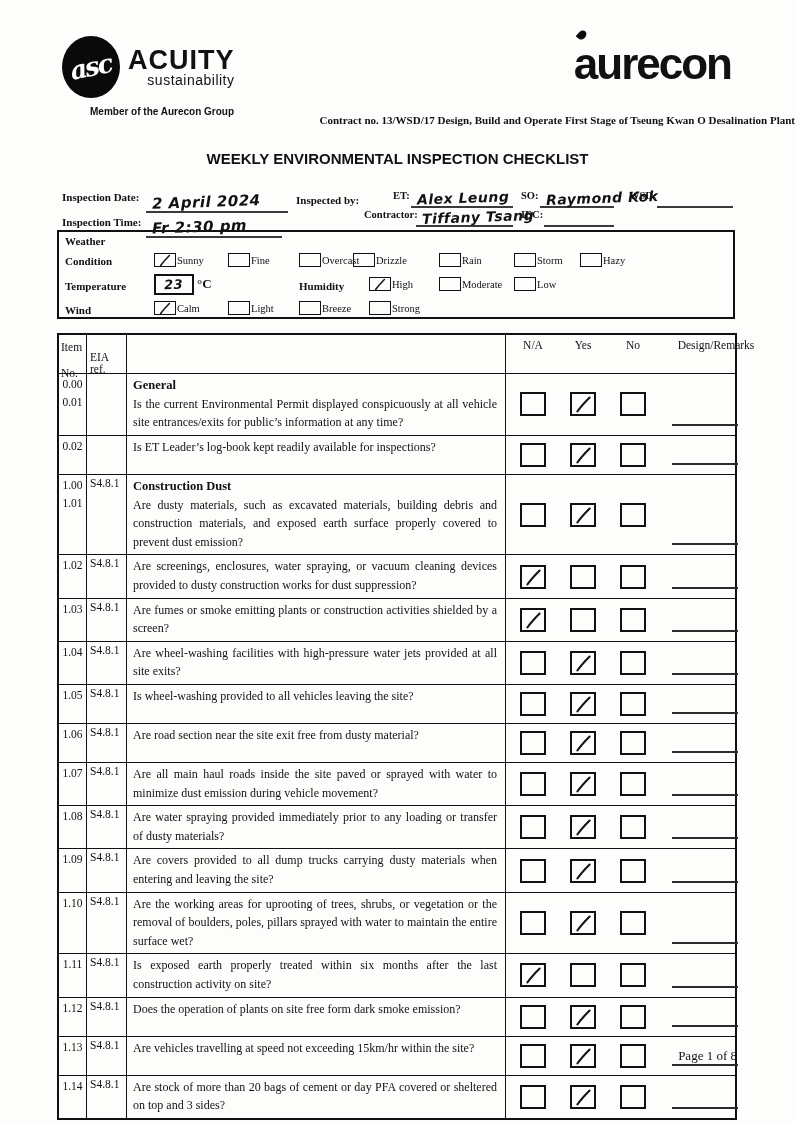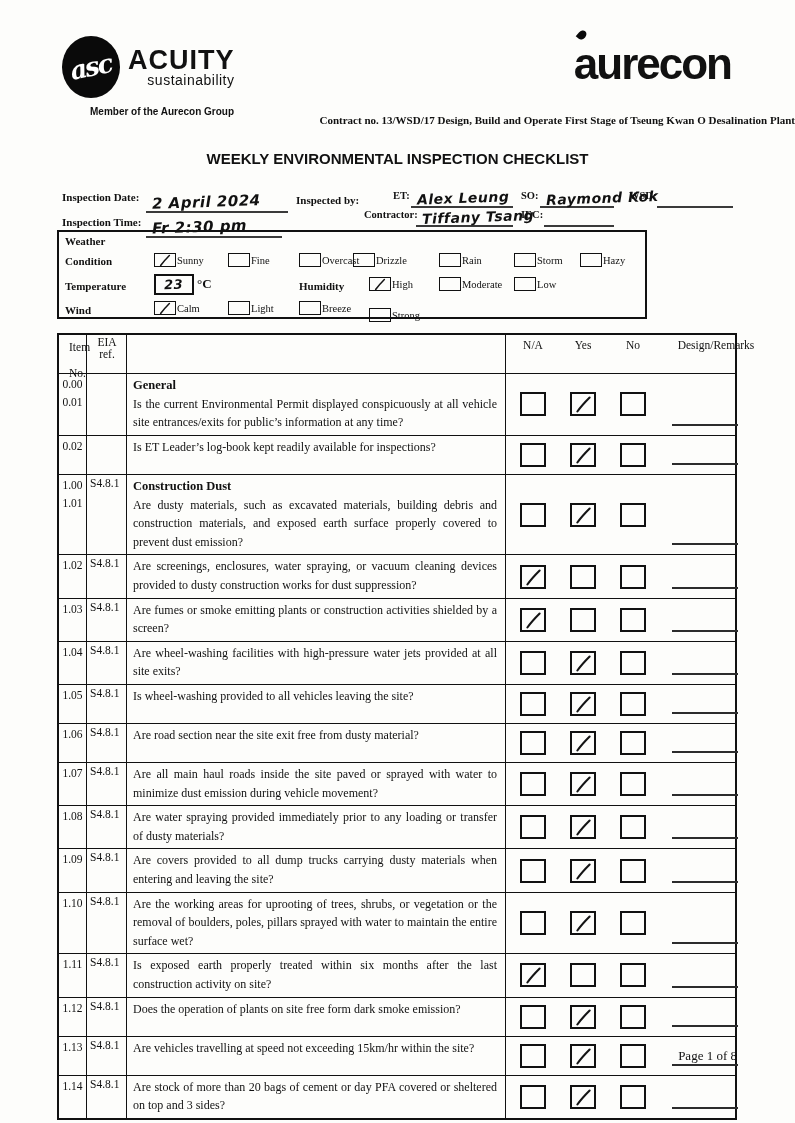--- a/index.html
+++ b/index.html
@@ -34,21 +34,21 @@
   .lbl{position:absolute;font-weight:bold;font-size:11px;white-space:nowrap;}
   .lbl2{position:absolute;font-weight:bold;font-size:10.5px;white-space:nowrap;}
   .field{position:absolute;border-bottom:2px solid #3a3a3a;display:flex;
          align-items:flex-end;justify-content:flex-start;}
   .hand{font-family:"DejaVu Sans",sans-serif;font-style:italic;font-weight:bold;
         font-size:14px;letter-spacing:0.5px;transform:rotate(-2deg);white-space:nowrap;
         line-height:1;padding:0 2px 1px 6px;}
   .hand.big{font-size:15px;}
 
   
-  .weather{position:absolute;left:57px;top:230px;width:590px;height:89px;
+  .weather{position:absolute;left:57px;top:230px;width:678px;height:89px;
            border:2px solid #111;box-sizing:border-box;}
   .weather .lblw{position:absolute;font-weight:bold;font-size:11px;}
   .wopt{position:absolute;display:flex;align-items:center;}
   .wbox{width:22px;height:14px;border:1.6px solid #111;box-sizing:border-box;
         position:relative;flex:none;}
   .wbox svg{position:absolute;left:1px;top:-1px;}
   .wlbl{font-size:10.5px;margin-left:1px;}
   .tempbox{position:absolute;left:95px;top:42px;width:40px;height:21px;border:2px solid #111;
            box-sizing:border-box;display:flex;align-items:center;justify-content:center;}
   .tempbox .hand{font-size:13px;padding:0;}
@@ -73,22 +73,22 @@
   .cbx{width:26px;height:24px;border:2px solid #111;box-sizing:border-box;
        margin-right:24px;position:relative;flex:none;}
   .cbx svg{position:absolute;left:0;top:0;}
   .rline{width:66px;border-bottom:2px solid #2c2c2c;height:0;flex:none;
          align-self:flex-end;margin-bottom:9px;margin-left:2px;}
   .hd-checks{width:229px;flex:none;display:flex;align-items:flex-start;
              padding-left:14px;padding-top:4px;box-sizing:border-box;}
   .hd-checks span{width:26px;margin-right:24px;text-align:center;flex:none;}
   .hd-checks .hd-photo{width:92px;margin-right:0;text-align:center;}
   .hd-item{padding-top:4px;}
-  .hd-item div{margin-bottom:8px;text-align:left;padding-left:10px;}
-  .hd-eia{padding-top:1px;text-align:center;}
+  .hd-item div{margin-bottom:8px;text-align:left;padding-left:2px;}
+  .hd-eia{padding-top:16px;}
 
   .footer{position:absolute;right:58px;top:1048px;font-size:13px;margin-left:10px;}
 </style>
 </head>
 <body>
 
 <div class="page">
 
   <div class="acuity">
     <div class="acuity-row">
@@ -215,21 +215,21 @@
           <span class="wlbl">Calm</span>
         </span>
         <span class="wopt" style="left:169px;top:69px">
           <span class="wbox"></span>
           <span class="wlbl">Light</span>
         </span>
         <span class="wopt" style="left:240px;top:69px">
           <span class="wbox"></span>
           <span class="wlbl">Breeze</span>
         </span>
-        <span class="wopt" style="left:310px;top:76px">
+        <span class="wopt" style="left:310px;top:69px">
           <span class="wbox"></span>
           <span class="wlbl">Strong</span>
         </span>
       </div>
   </div>
 
   <div class="ctable">
     <div class="trow thead">
       <div class="c-item hd-item hcell">
         <div>Item</div>

